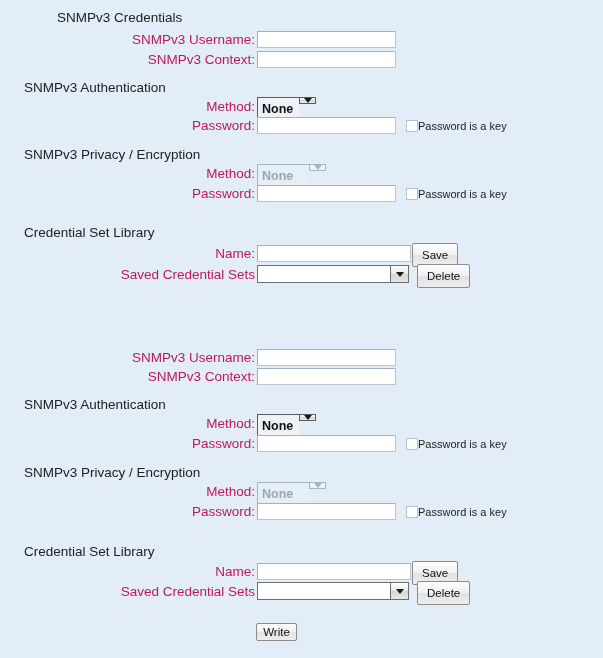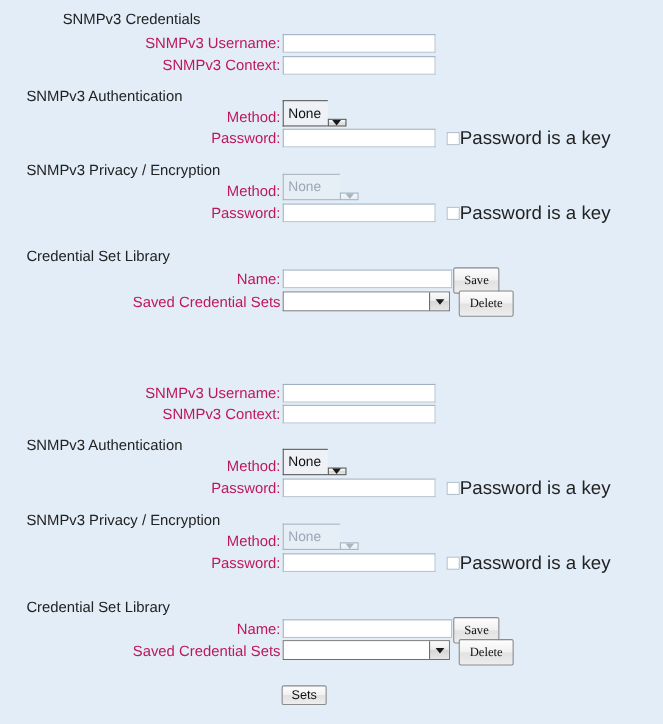--- a/index.html
+++ b/index.html
@@ -72,21 +72,22 @@
     width: 148px;
   }
 
   
   .sel {
     position: absolute;
     left: 257px;
     top: 1px;
     height: 18px;
     display: flex;
-    align-items: flex-end;
+    align-items: flex-start;
+    font-weight: bold;
   }
   .sel .sel-box {
     background: #eef2f6;
     border: 1px solid #5c5c5c;
     border-right: none;
     padding: 0 6px 0 4px;
     display: flex;
     align-items: center;
     font-size: 12.5px;
     color: #111;
@@ -166,21 +167,21 @@
   
   .btn {
     position: absolute;
     top: 0;
     height: 24px;
     box-sizing: border-box;
     padding: 0 9px;
     border: 1px solid #8c8c8c;
     border-radius: 2px;
     background: linear-gradient(to bottom, #fdfdfd 0%, #f1f1f1 48%, #e2e2e2 52%, #ededed 100%);
-    font-family: Liberation Serif, serif;
+    font-family: Liberation Sans, sans-serif;
     font-size: 11.5px;
     color: #111;
     line-height: 16px;
     text-align: center;
     cursor: default;
     white-space: nowrap;
   }
 
   
   .chk-wrap {
@@ -194,21 +195,21 @@
   .chk {
     width: 12px;
     height: 12px;
     box-sizing: border-box;
     background: #ffffff;
     border: 1px solid #b4c2d0;
     display: inline-block;
     flex: none;
   }
   .chk-label {
-    font-size: 17px;
+    font-size: 11px;
     color: #222;
     margin-left: 0px;
     line-height: 22px;
   }
 
   
   .test-btn {
     position: absolute;
     left: 256px;
     top: 623px;
@@ -370,15 +371,15 @@
     <span class="lbl">Saved Credential Sets</span>
     <div class="combo">
       <div class="combo-field"></div>
       <div class="combo-arrow">
         <span class="caret"></span>
       </div>
     </div>
     <button class="btn" style="left:417px;">Delete</button>
   </div>
 
-  <button class="test-btn">Sets</button>
+  <button class="test-btn">Write</button>
 
 </div>
 
 </body></html>

